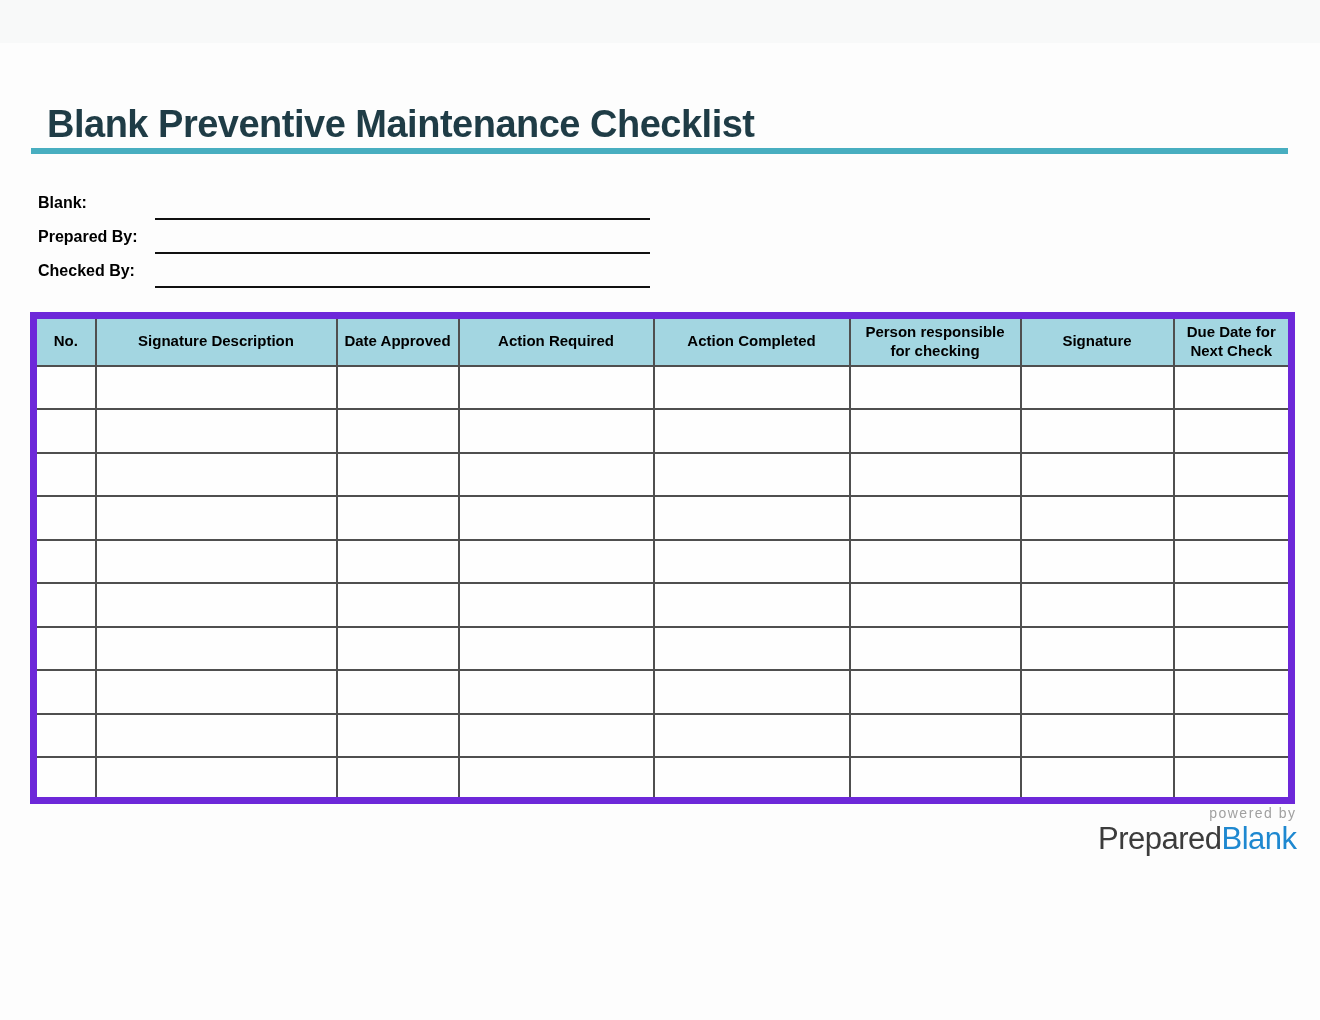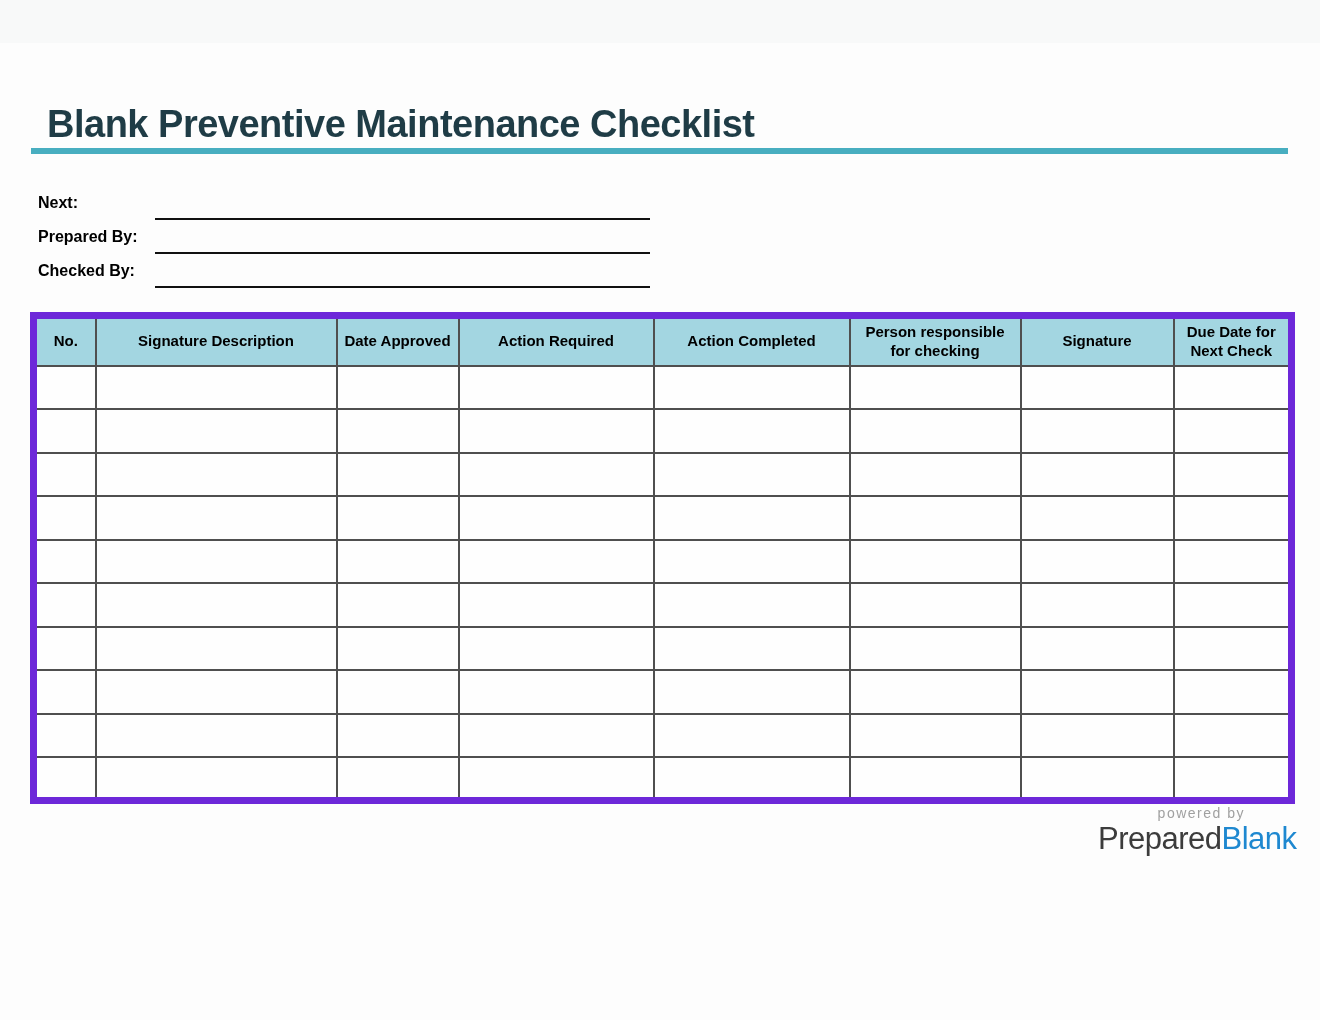--- a/index.html
+++ b/index.html
@@ -59,21 +59,21 @@
     line-height: 1.25;
   }
   .checklist-table td {
     height: 43.5px;
     background: #fefefe;
     font-size: 14px; color: #000;
     padding: 2px 6px;
   }
   .brand-block {
     position: absolute; left: 1098px; top: 806px;
-    text-align: center;
+    text-align: right;
     line-height: 1;
   }
   .powered-by {
     display: block;
     padding-left: 8px;
     font-size: 14px;
     letter-spacing: 1.5px;
     color: #a0a0a0;
     margin-bottom: 3px;
   }
@@ -88,21 +88,21 @@
 </head>
 <body>
 
 <div class="top-strip"></div>
 
 <h1 class="doc-title">Blank Preventive Maintenance Checklist</h1>
 <div class="title-rule"></div>
 
 <div class="meta-block">
   <div class="meta-row">
-    <span class="meta-label">Next:</span>
+    <span class="meta-label">Blank:</span>
     <span class="meta-line"></span>
   </div>
   <div class="meta-row">
     <span class="meta-label">Prepared By:</span>
     <span class="meta-line"></span>
   </div>
   <div class="meta-row">
     <span class="meta-label">Checked By:</span>
     <span class="meta-line"></span>
   </div>

